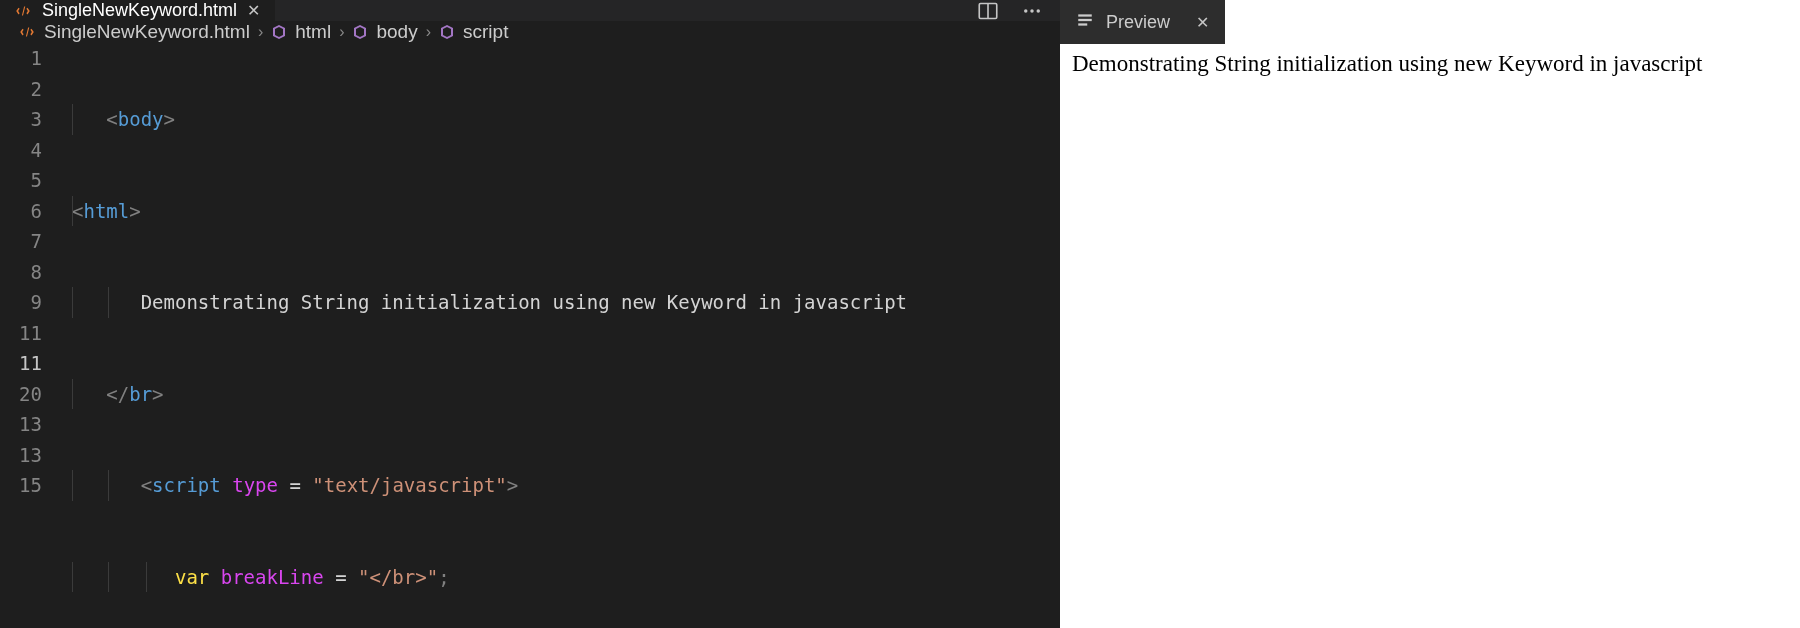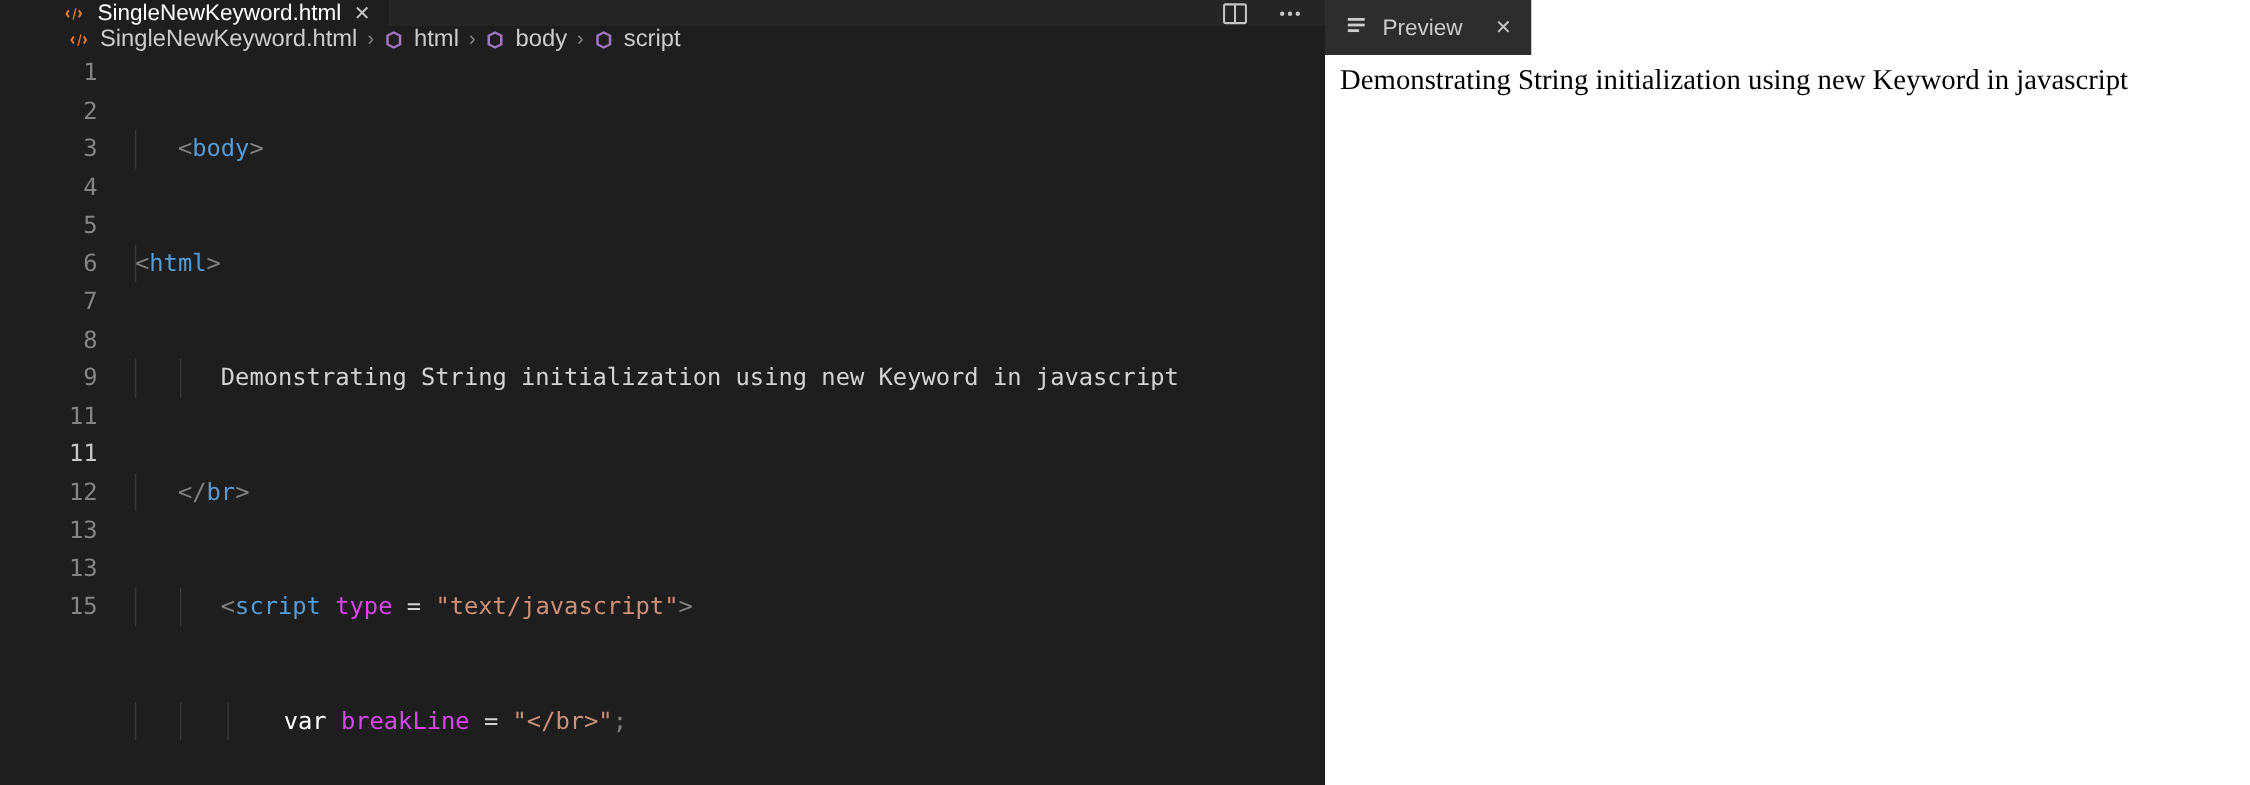--- a/index.html
+++ b/index.html
@@ -10,21 +10,20 @@
     width: 1800px;
     height: 628px;
     display: flex;
     overflow: hidden;
   }
   .editor-pane {
     width: 1060px;
     display: flex;
     flex-direction: column;
     background: #1e1e1e;
-    padding-left: 36px;
   }
   .tabbar {
     height: 44px;
     background: #252526;
     display: flex;
     align-items: stretch;
     justify-content: space-between;
   }
   .tabs-left { display: flex; }
   .tab {
@@ -80,21 +79,21 @@
     color: #d4d4d4;
   }
   .code .line { height:30.5px; position:relative; padding-left: 6px;}
   .indent-guide { border-left:1px solid #3b3b3b; position:absolute; top:0;bottom:0; }
 
   
   .p  { color: #808080; }  
   .tg { color: #569cd6; }  
   .at { color: #d946ef; }
   .str{ color: #ce9178; }  
-  .kw { color: #ffffff; margin-left: 16px; }  
+  .kw { color: #fde047; }  
   .eq { color: #d4d4d4; }
 
   .preview-pane {
     flex:1;
     display:flex;
     flex-direction:column;
     background:#1e1e1e;
   }
   .preview-tabbar {
     height:44px;
@@ -192,21 +191,21 @@
       <div>2</div>
       <div>3</div>
       <div>4</div>
       <div>5</div>
       <div>6</div>
       <div>7</div>
       <div>8</div>
       <div>9</div>
       <div>11</div>
       <div class="current">11</div>
-      <div>12</div>
+      <div>20</div>
       <div>13</div>
       <div>13</div>
       <div>15</div>
     </div>
     <div class="code">
       <div class="line"><span class="indent-guide" style="left:6px"></span>   <span class="p">&lt;</span><span class="tg">body</span><span class="p">&gt;</span></div>
       <div class="line"><span class="indent-guide" style="left:6px"></span><span class="p">&lt;</span><span class="tg">html</span><span class="p">&gt;</span></div>
       <div class="line"><span class="indent-guide" style="left:6px"></span><span class="indent-guide" style="left:42px"></span>      <span>Demonstrating String initialization using new Keyword in javascript</span></div>
       <div class="line"><span class="indent-guide" style="left:6px"></span>   <span class="p">&lt;/</span><span class="tg">br</span><span class="p">&gt;</span></div>
       <div class="line"><span class="indent-guide" style="left:6px"></span><span class="indent-guide" style="left:42px"></span>      <span class="p">&lt;</span><span class="tg">script</span> <span class="at">type</span> <span class="eq">=</span> <span class="str">"text/javascript"</span><span class="p">&gt;</span></div>

